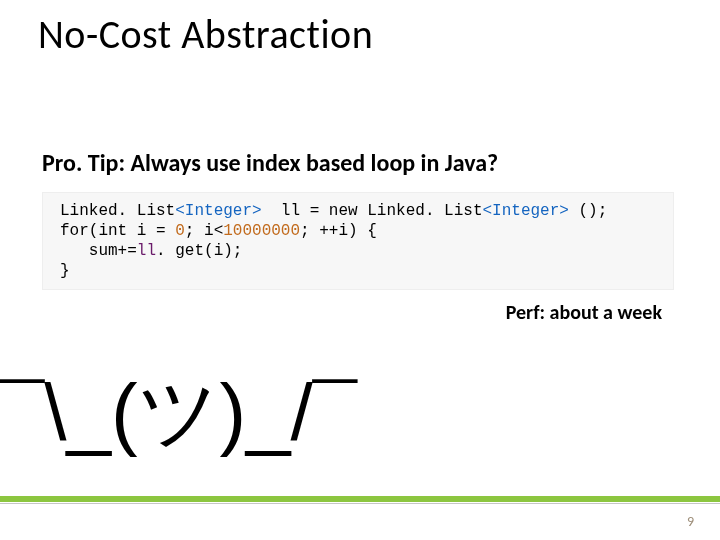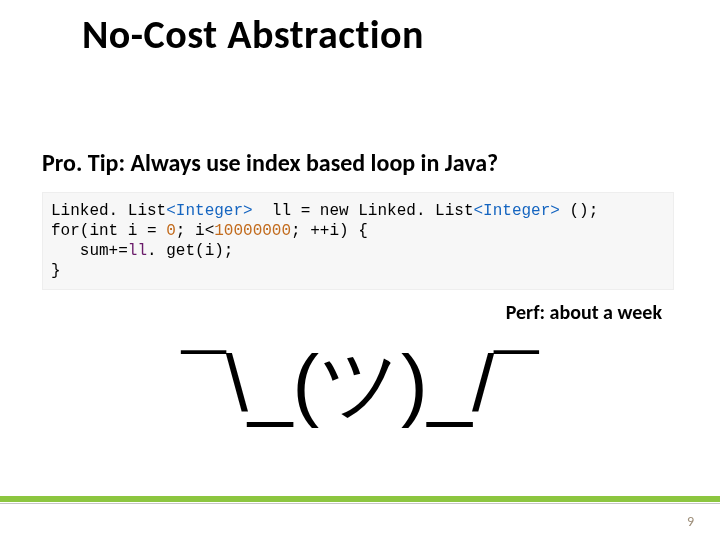--- a/index.html
+++ b/index.html
@@ -17,40 +17,39 @@
     position: relative;
     width: 720px;
     height: 540px;
     box-sizing: border-box;
   }
   .title {
     position: absolute;
     left: 38px;
     top: 10px;
     font-size: 40px;
-    font-weight: 700;
+    font-weight: 400;
     letter-spacing: 0.5px;
-    margin-left: 44px;
   }
   .subtitle {
     position: absolute;
     left: 42px;
     top: 148px;
     font-size: 24px;
     font-weight: 700;
   }
   .codebox {
     position: absolute;
     left: 42px;
     top: 192px;
     width: 632px;
     box-sizing: border-box;
     background: #f7f7f7;
     border: 1px solid #eee;
-    padding: 8px 10px 8px 8px;
+    padding: 8px 10px 8px 17px;
     font-family: Consolas, "Courier New", monospace;
     font-size: 16px;
     line-height: 1.25;
     white-space: pre;
   }
   .tok-type  { color: #1565c0; }
   .tok-num   { color: #c26b1d; }
   .tok-ident { color: #6a1b6a; }
   .tok-kw    { color: #000; }
 
@@ -58,22 +57,21 @@
     position: absolute;
     right: 58px;
     top: 300px;
     font-size: 20px;
     font-weight: 700;
   }
   .shrug {
     position: absolute;
     left: 0;
     right: 0;
-    top: 331px;
-    text-align: center;
+    top: 360px;
     font-family: "Arial Unicode MS", "Segoe UI", sans-serif;
     font-size: 80px;
     font-weight: 400;
   }
   .accent-bar {
     position: absolute;
     left: 0;
     right: 0;
     bottom: 38px;
     height: 6px;

